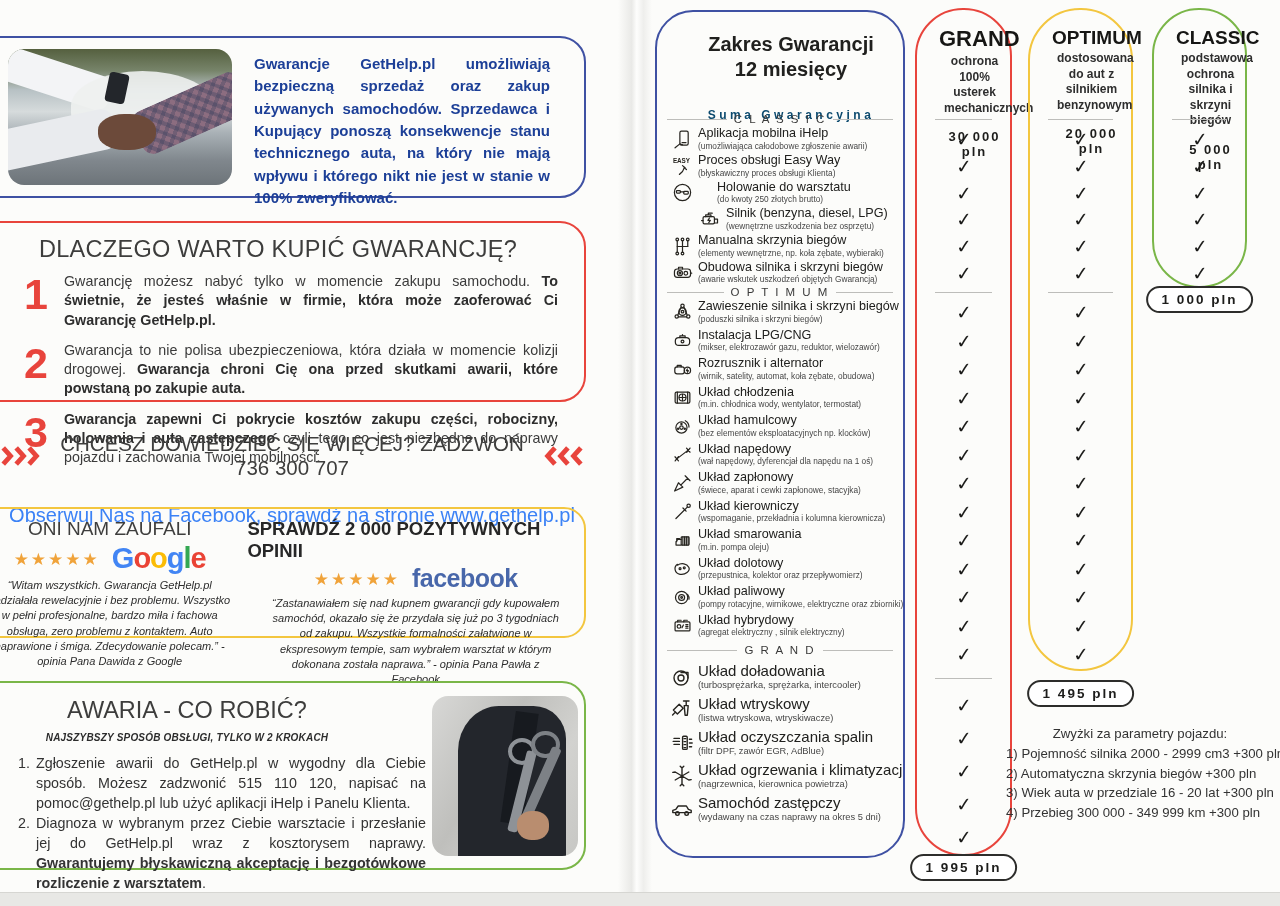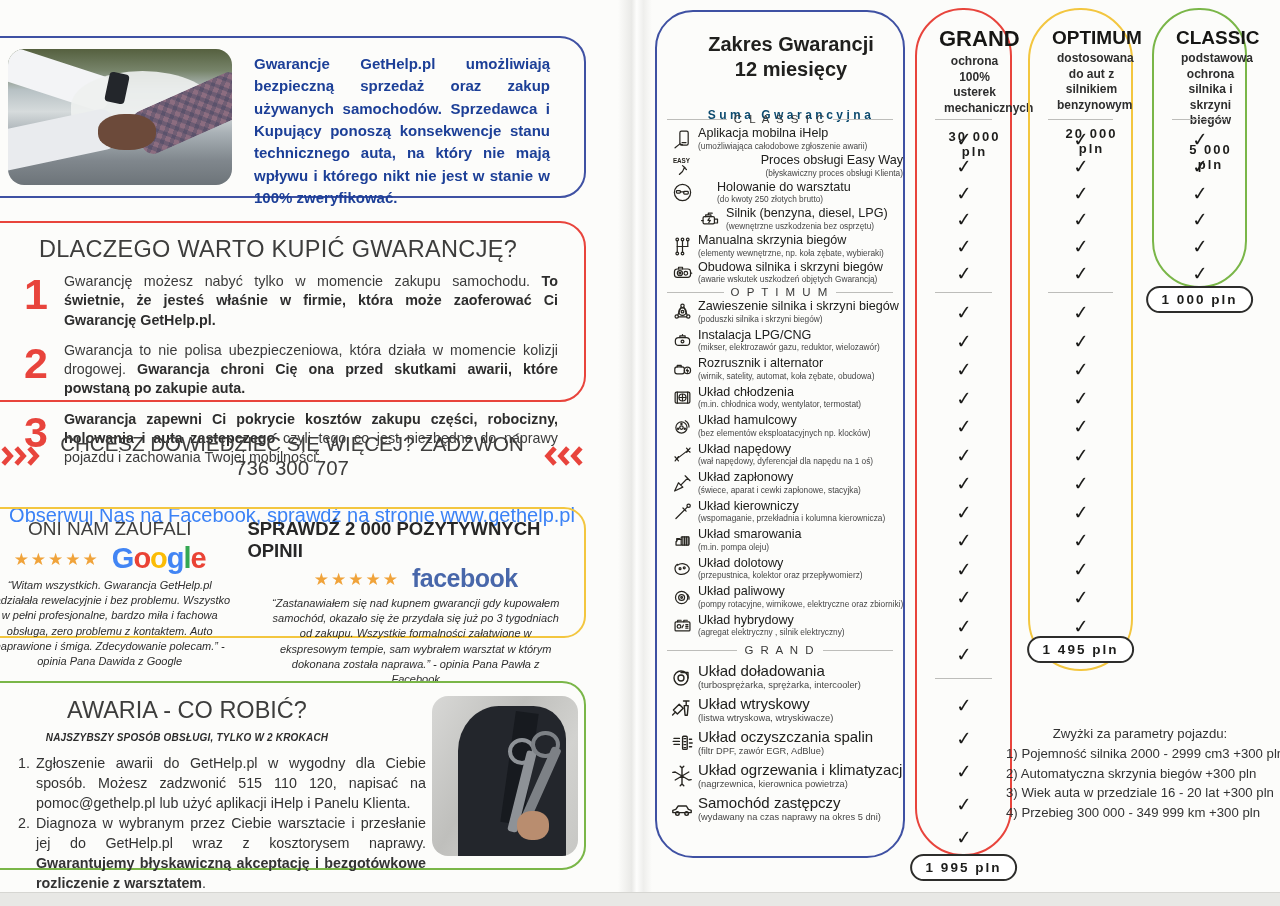--- a/index.html
+++ b/index.html
@@ -222,21 +222,21 @@
               <rect x="9" y="2.5" width="9.5" height="16" rx="1.8"></rect>
               <line x1="11.5" y1="15.5" x2="16" y2="15.5"></line>
               <path d="M3.5 21.5l5.5-4.5 3 1"></path>
             </svg>
           </div>
       <div class="item-txt">
         <div class="item-title">Aplikacja mobilna iHelp</div>
         <div class="item-sub">(umożliwiająca całodobowe zgłoszenie awarii)</div>
       </div>
         </div>
-        <div class="item-row" style="height: 26.7px; text-align: right;">
+        <div class="item-row" style="height: 26.7px;">
           <div class="item-icon">
             <svg width="21" height="21" viewBox="0 0 24 24">
               <text x="1" y="8.5" font-size="7.2" font-weight="bold" stroke="none" fill="#26241f" font-family="Liberation Sans,sans-serif">EASY</text>
               <path d="M8.5 21c2.5-1.5 4.5-4 5.5-7.5"></path>
               <path d="M14 13.5l2.5 2 M12 11l3 2.5"></path>
             </svg>
           </div>
       <div class="item-txt">
         <div class="item-title">Proces obsługi Easy Way</div>
         <div class="item-sub">(błyskawiczny proces obsługi Klienta)</div>
@@ -732,15 +732,15 @@
     <div class="s-title">Zwyżki za parametry pojazdu:</div>
     <div id="s-lines">
         <div class="s-line">1) Pojemność silnika 2000 - 2999 cm3 +300 pln</div>
         <div class="s-line">2) Automatyczna skrzynia biegów +300 pln</div>
         <div class="s-line">3) Wiek auta w przedziale 16 - 20 lat +300 pln</div>
         <div class="s-line">4) Przebieg 300 000 - 349 999 km +300 pln</div>
       </div>
   </div>
 
 <div class="price-badge" style="left: 963.5px; top: 853.7px;">1 995 pln</div>
-    <div class="price-badge" style="left: 1080.5px; top: 636px;">1 495 pln</div>
+    <div class="price-badge" style="left: 1080.5px; top: 680px;">1 495 pln</div>
     <div class="price-badge" style="left: 1199.5px; top: 286.2px;">1 000 pln</div>
   </div>
 
 </body></html>

